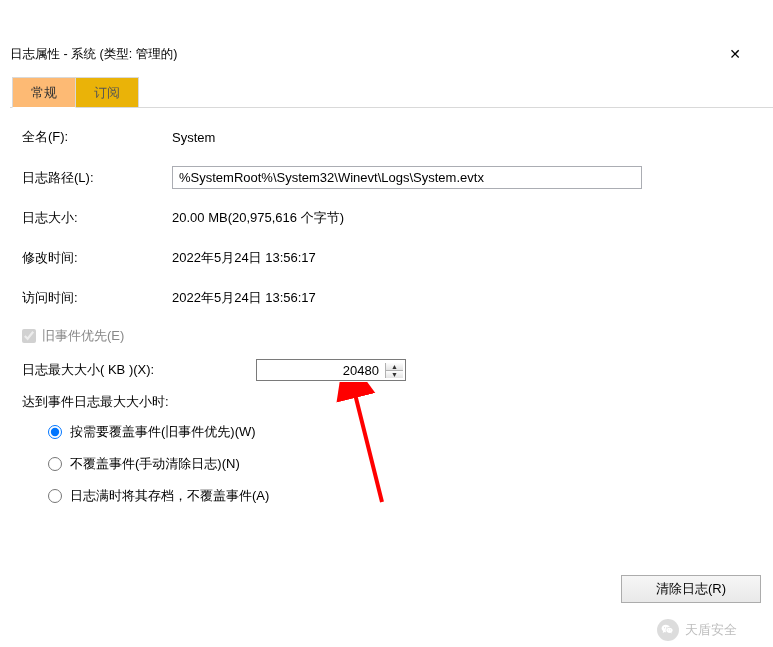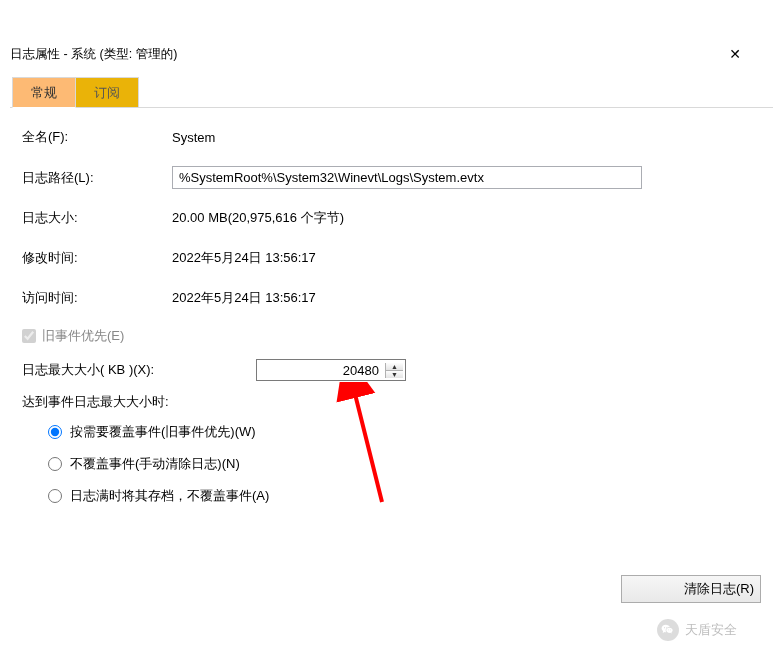--- a/index.html
+++ b/index.html
@@ -161,21 +161,20 @@
     bottom: 44px;
   }
   .footer button {
     width: 140px;
     height: 28px;
     background: linear-gradient(#f6f6f6,#e9e9e9);
     border: 1px solid #acacac;
     font-family: inherit;
     font-size: 13px;
     cursor: pointer;
-    text-align: right;
   }
 
   
   .arrow-svg {
     position: absolute;
     left: 332px;
     top: 382px;
     pointer-events: none;
   }
 

